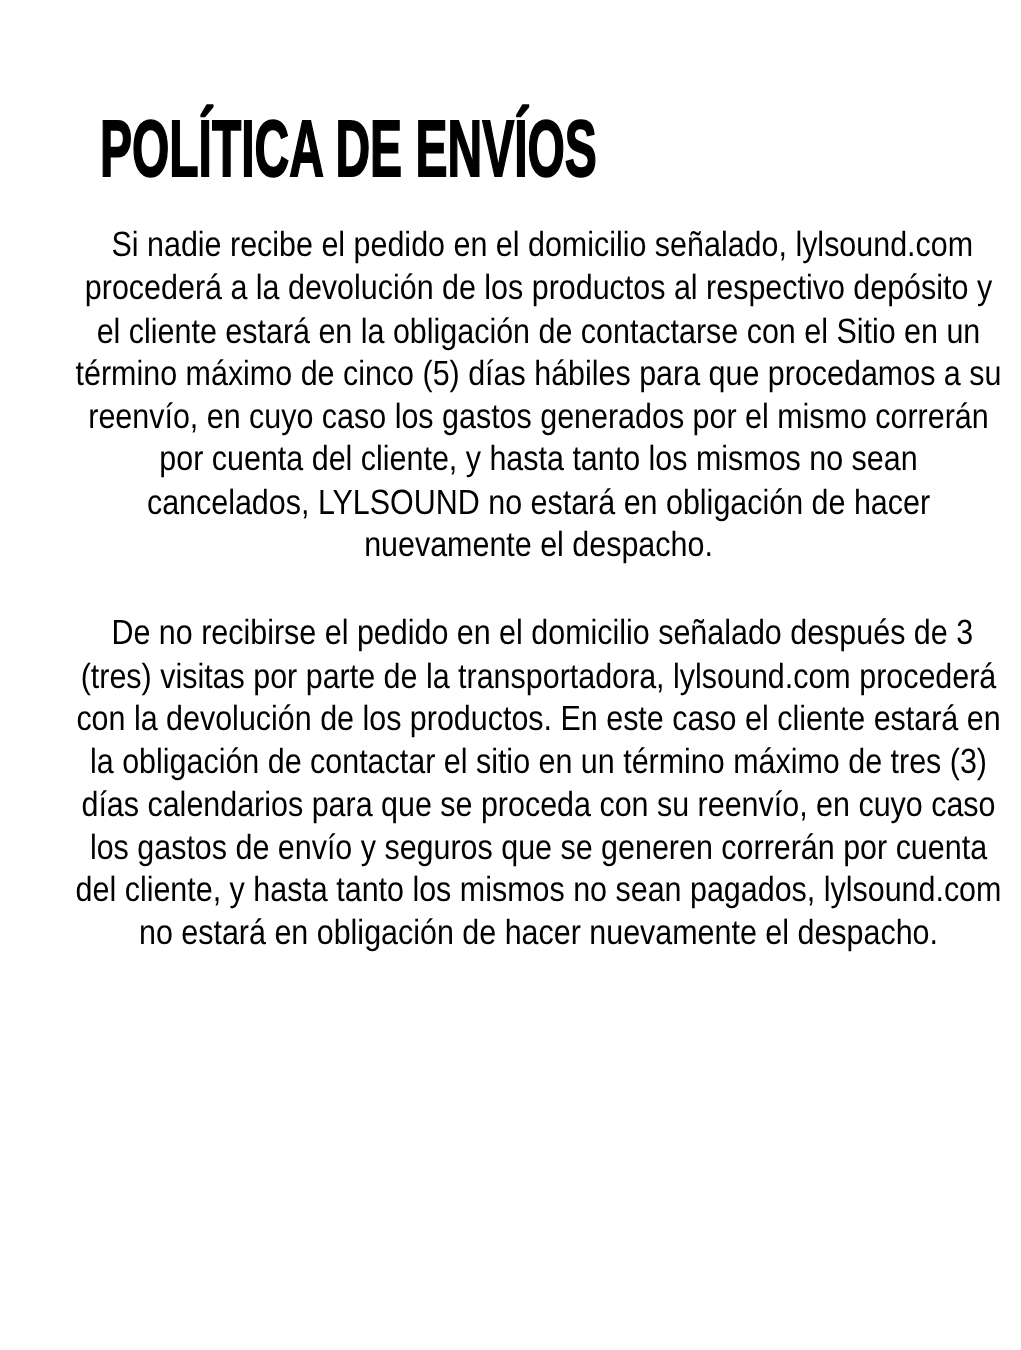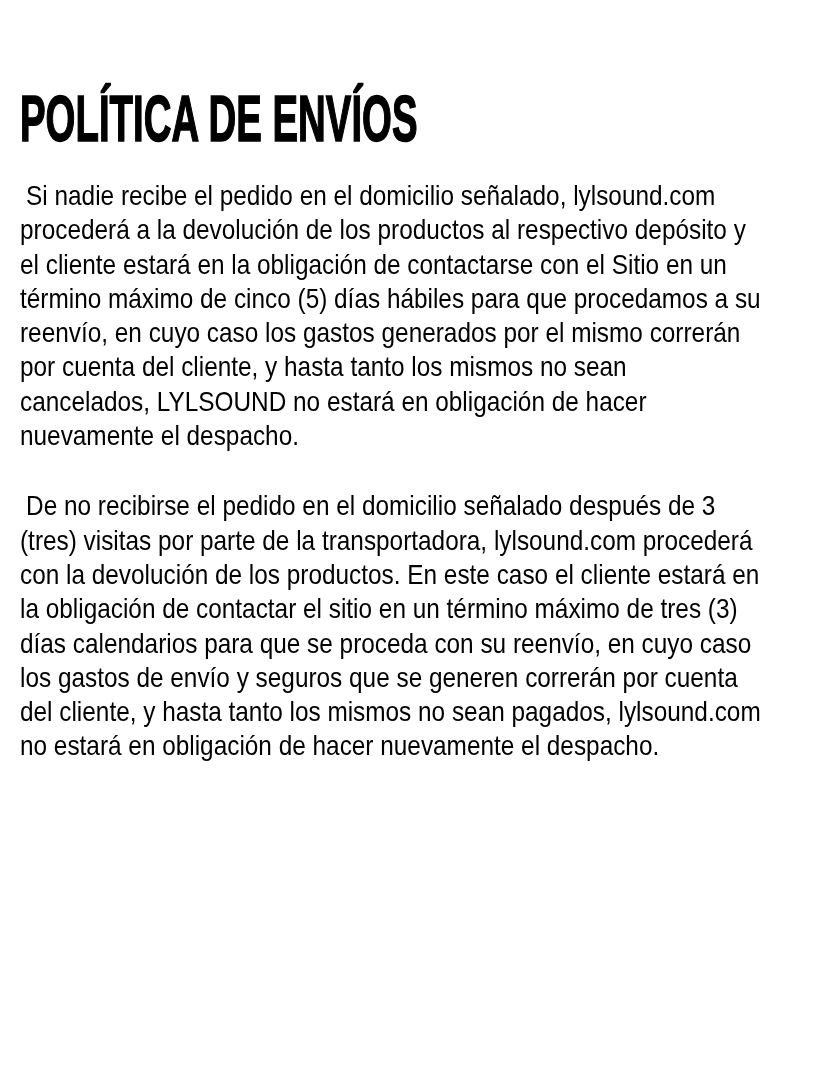--- a/index.html
+++ b/index.html
@@ -4,23 +4,24 @@
 <style>
   html, body {
     margin: 0;
     padding: 0;
   }
   .page {
     position: relative;
     width: 817px;
     height: 1080px;
     box-sizing: border-box;
-    padding: 87px 0 0 20px;
+    padding: 87px 0 0 48px;
     overflow: hidden;
     font-family: "Liberation Sans", sans-serif;
+    text-align: center;
   }
   .doc-title {
     margin: 0;
     font-family: "Liberation Sans", sans-serif;
     font-weight: bold;
     font-size: 64px;
     line-height: 1;
     white-space: nowrap;
     letter-spacing: 0;
     -webkit-text-stroke: 1.5px currentColor;

